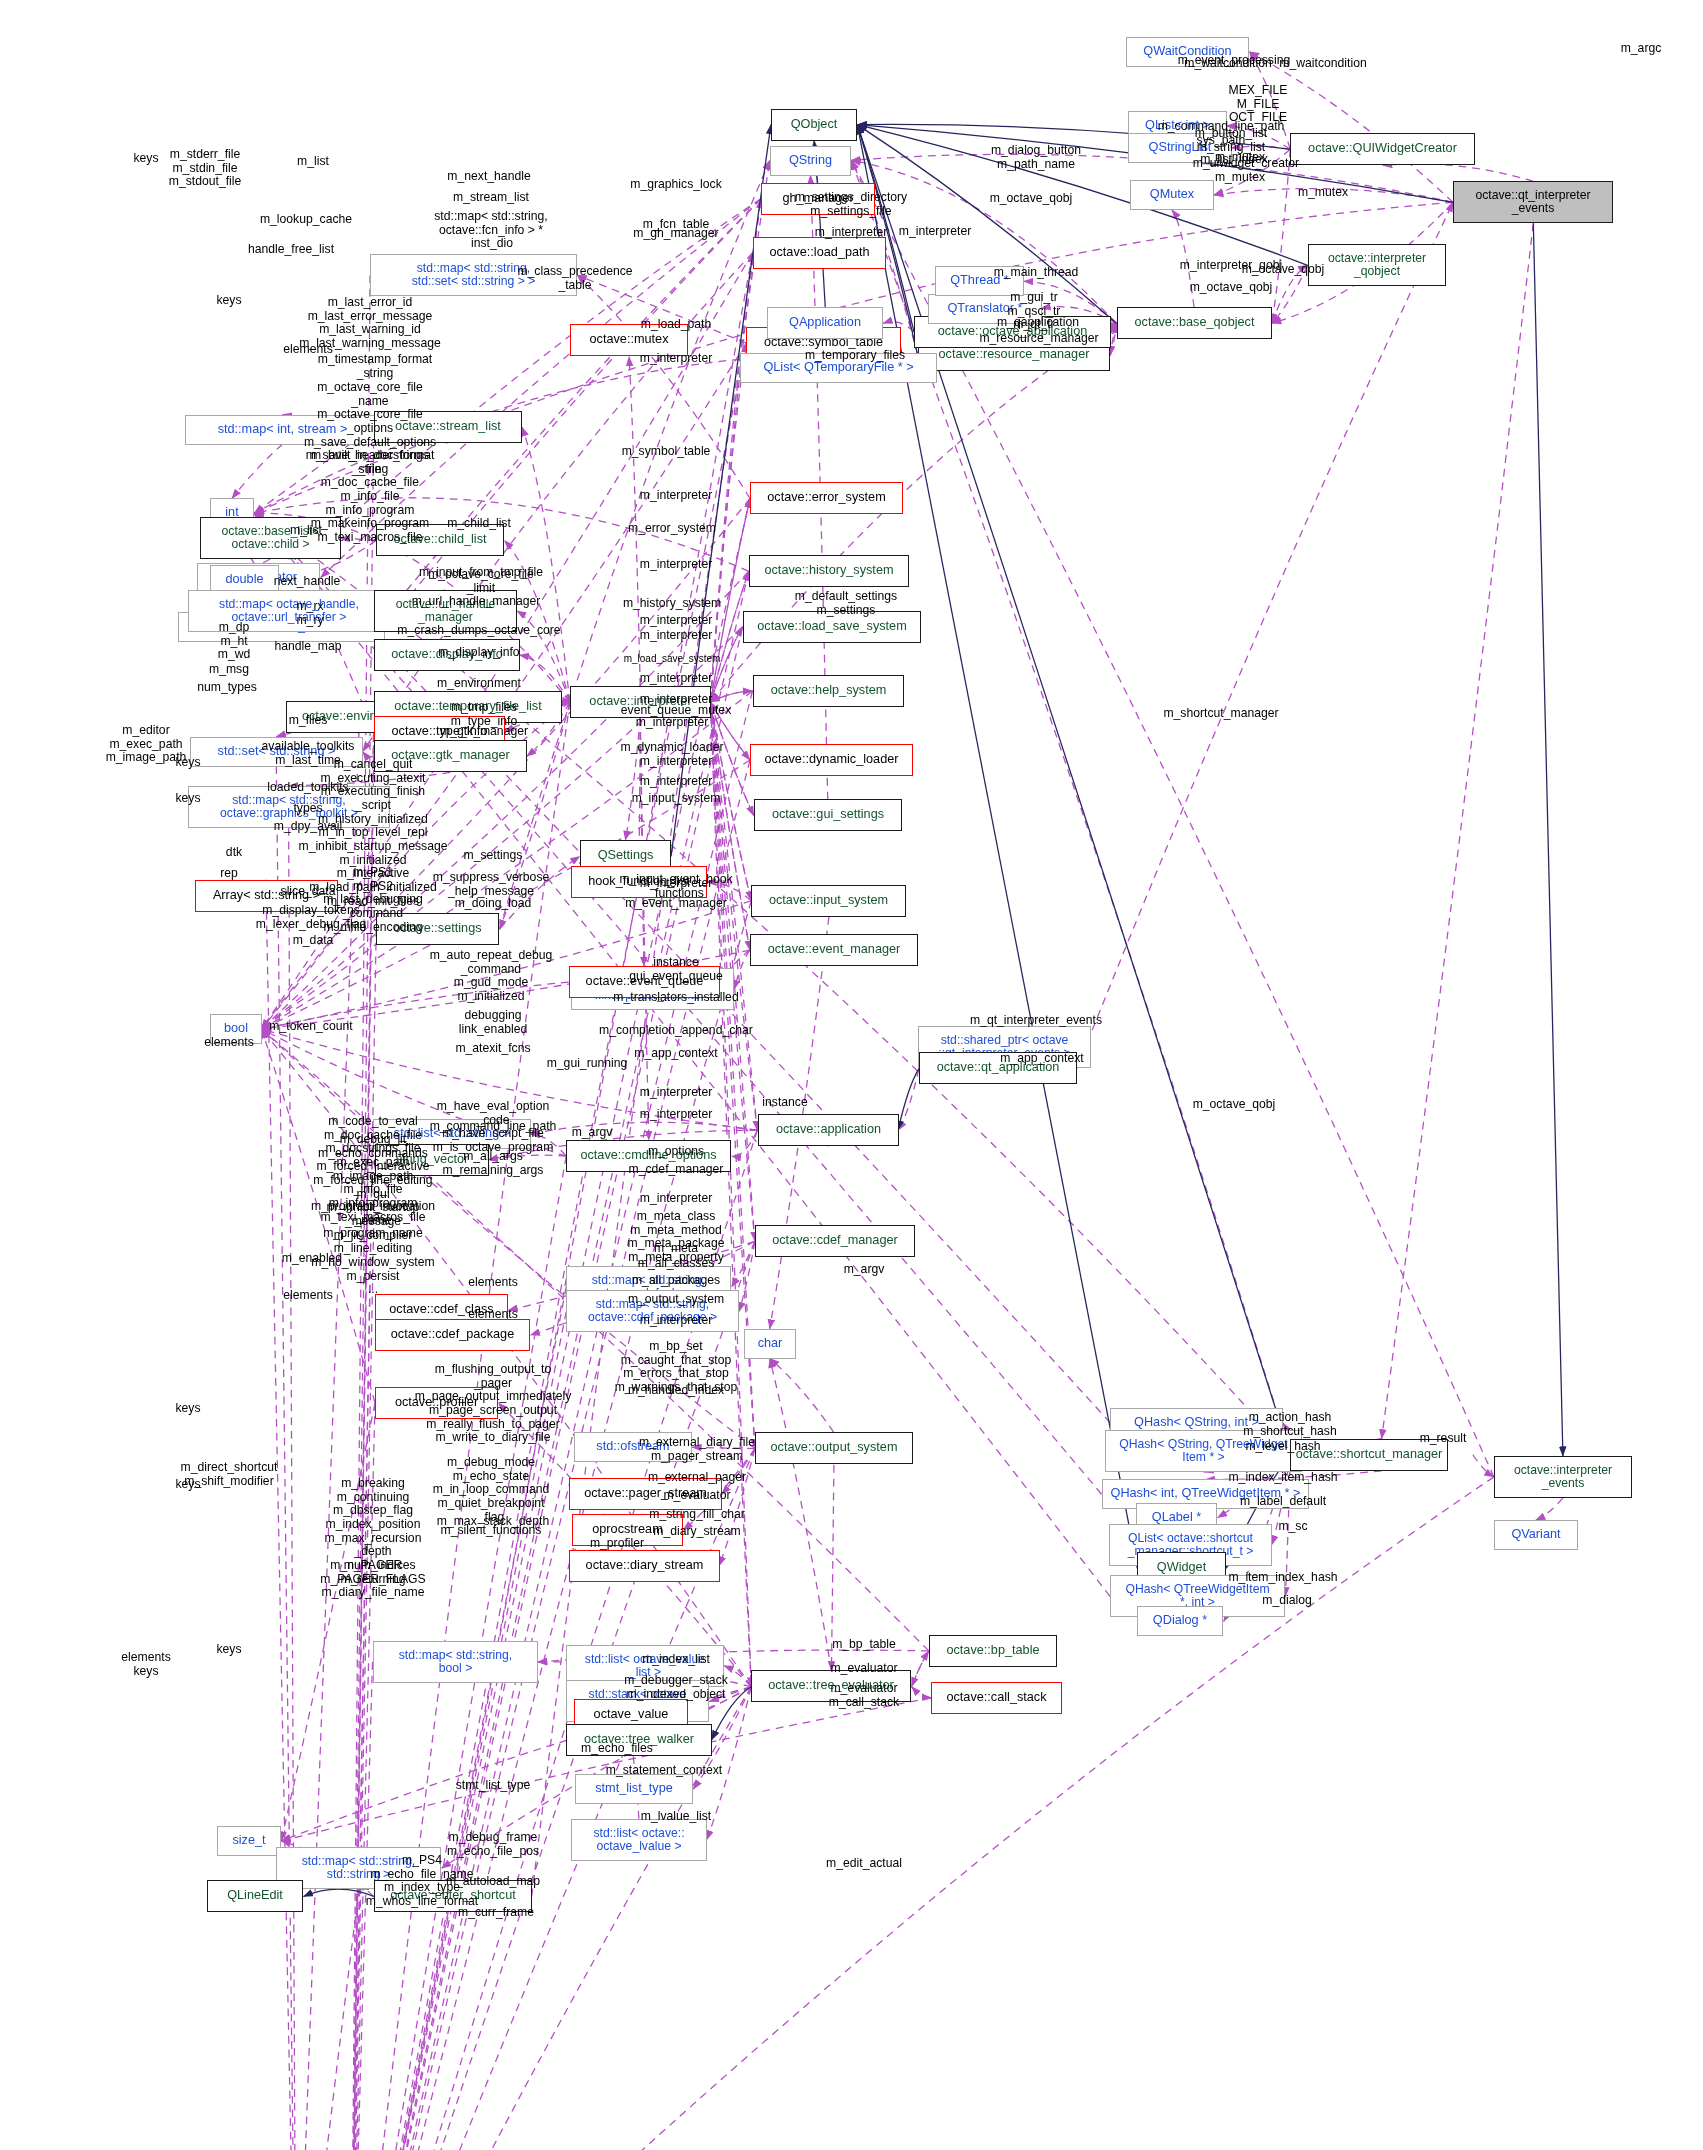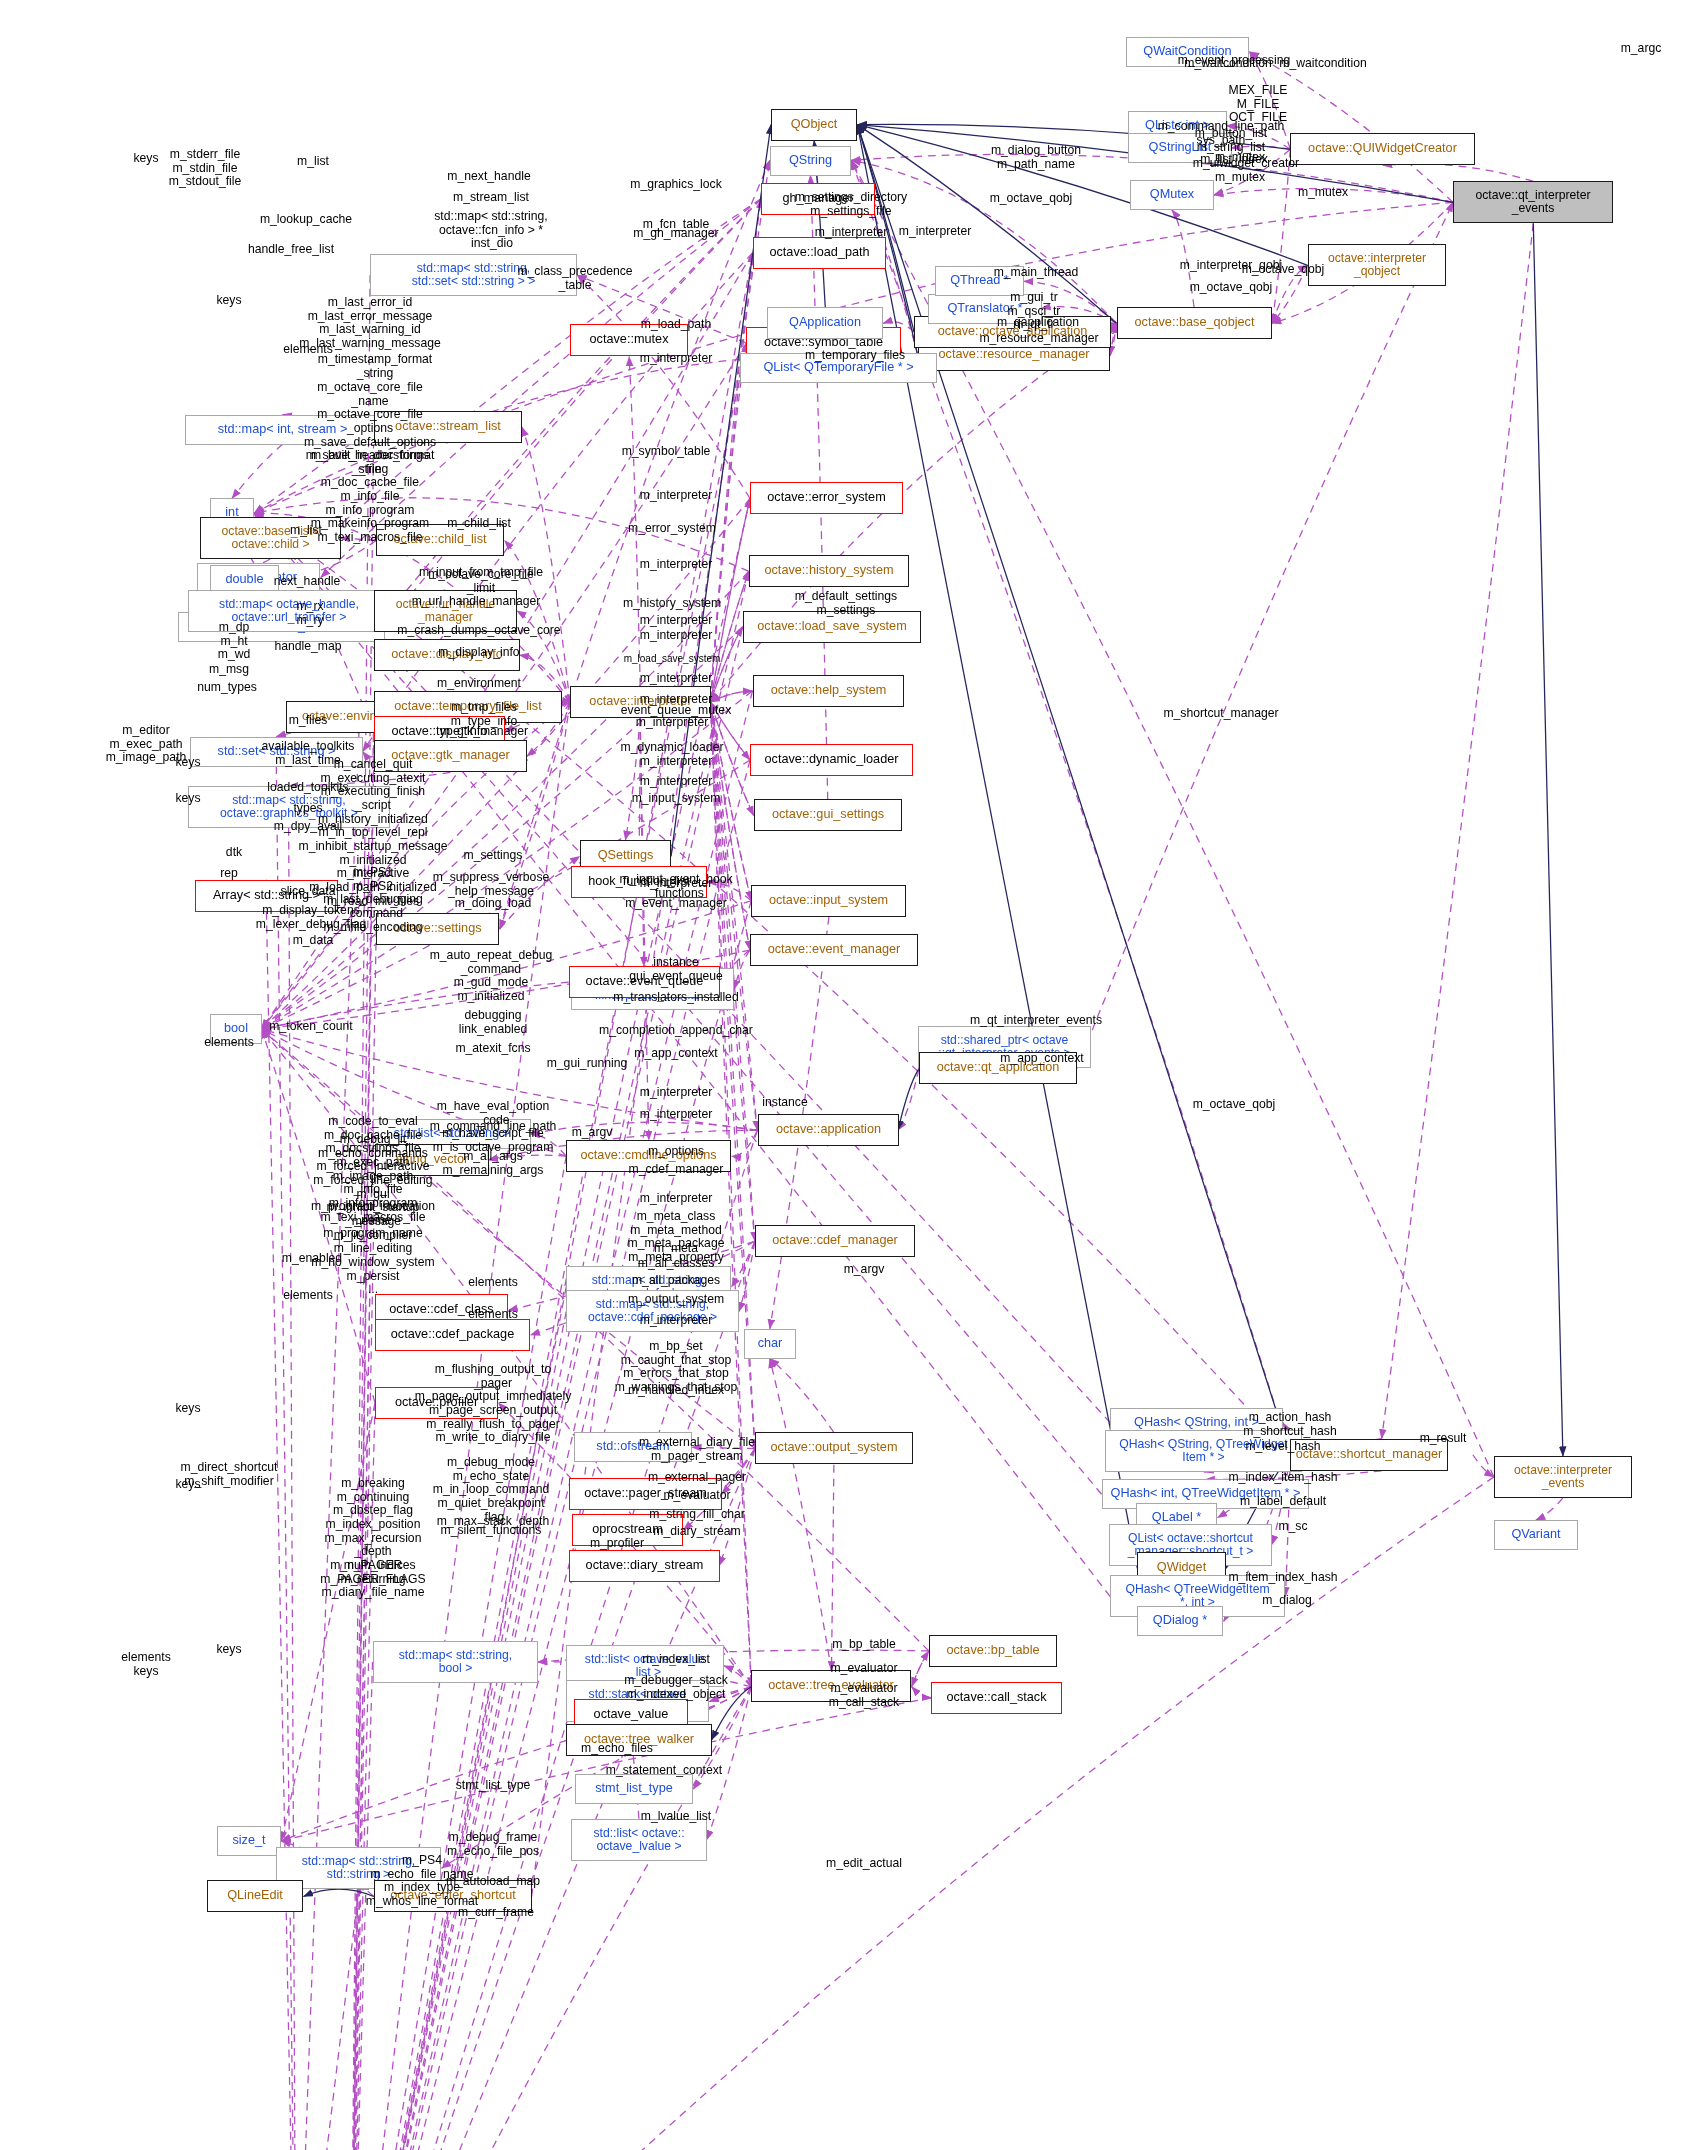--- a/index.html
+++ b/index.html
@@ -4,21 +4,21 @@
 <style>
   html,body{margin:0;padding:0;background:#ffffff;}
   #canvas{position:relative;width:1703px;height:2151px;background:#fff;
           font-family:"Liberation Sans",sans-serif;overflow:hidden;}
   svg.edges{position:absolute;left:0;top:0;width:1703px;height:2151px;pointer-events:none;}
   .node{position:absolute;box-sizing:border-box;display:flex;align-items:center;
         justify-content:center;text-align:center;background:#ffffff;
         font-family:"Liberation Sans",sans-serif;line-height:1.05;
         white-space:pre;}
   .n-grey{border:0.5px solid #a8a8a8;color:#1d4ed8;}
-  .n-black{border:0.8px solid #1a1a1a;color:#a16207;}
+  .n-black{border:0.8px solid #1a1a1a;color:#14532d;}
   .n-red{border:0.8px solid #ff0000;color:#000;}
   .n-focus{border:0.8px solid #1a1a1a;color:#000;background:#bfbfbf;}
   .lbl{position:absolute;color:#000;font-family:"Liberation Sans",sans-serif;
        text-align:center;white-space:pre;line-height:1.12;}
 </style>
 </head>
 <body>
 
 <div id="canvas">
   <svg class="edges" viewBox="0 0 3479 4393" preserveAspectRatio="none">

